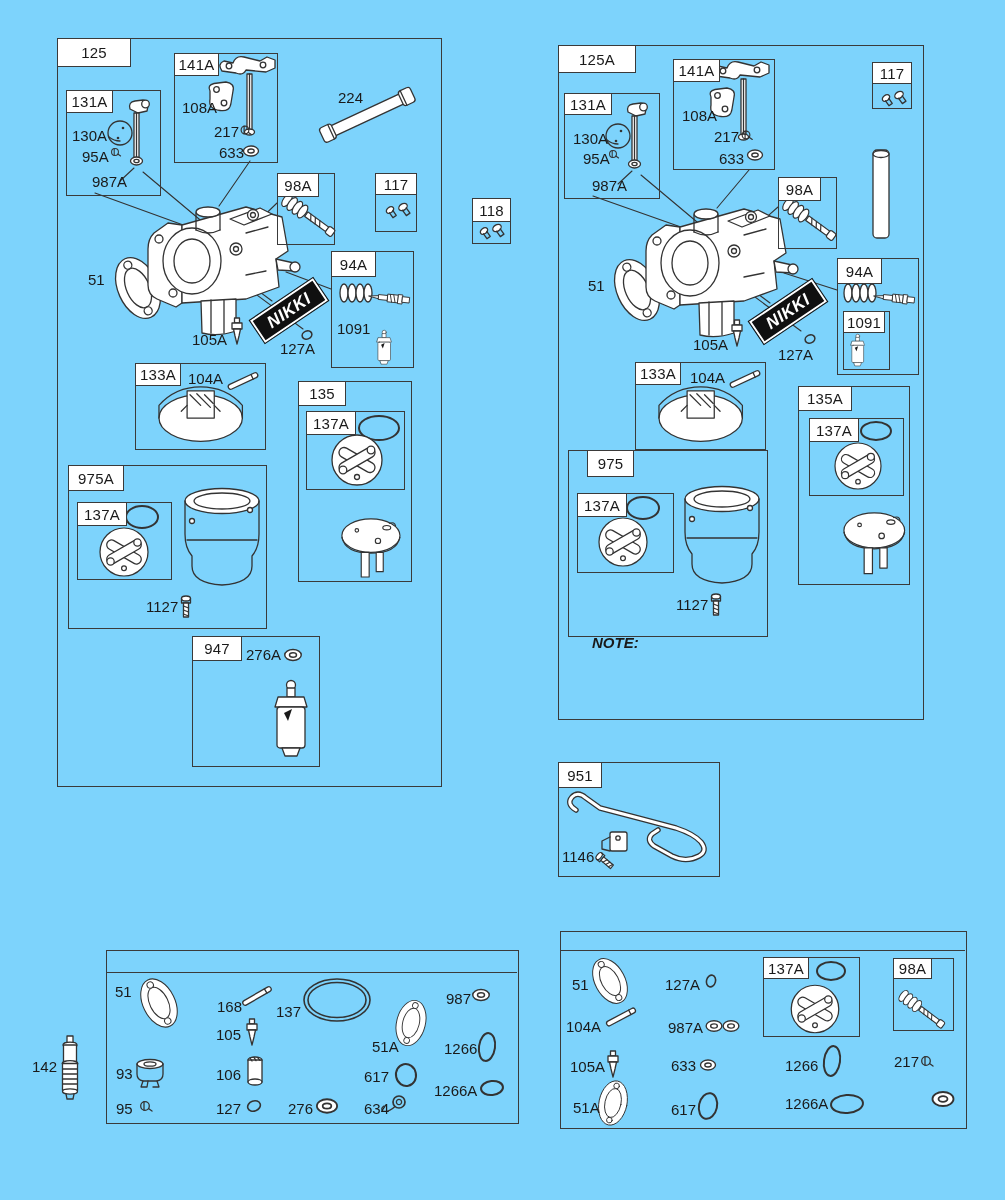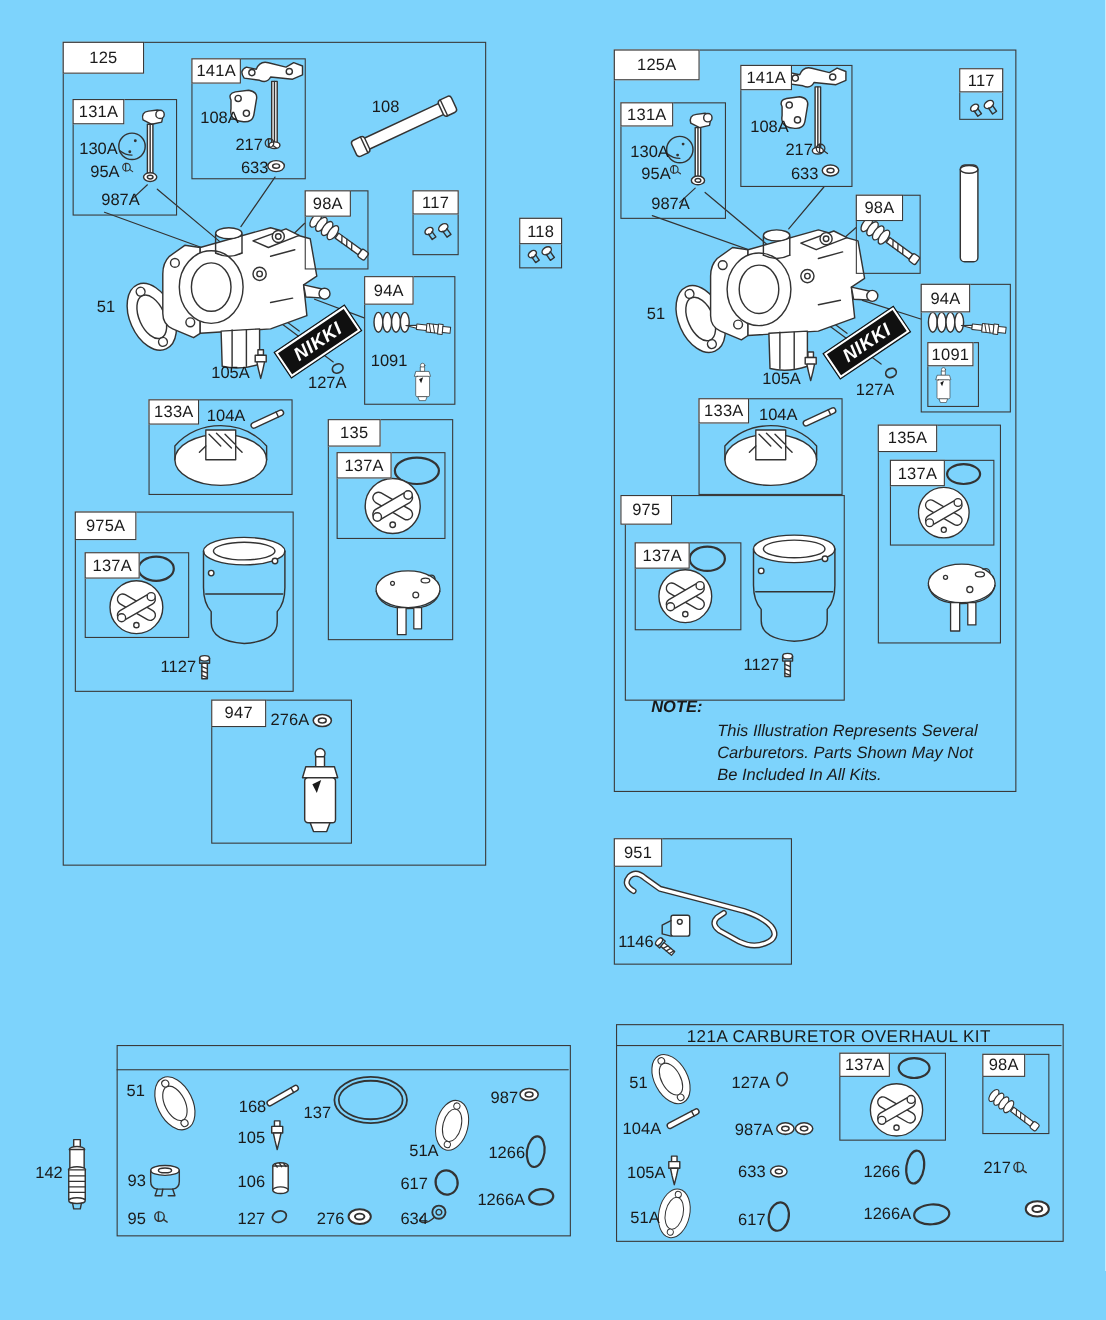--- a/index.html
+++ b/index.html
@@ -351,21 +351,21 @@
 <span class="lbl" style="left:72px;top:127px">130A</span>
 <span class="lbl" style="left:82px;top:148px">95A</span>
 <span class="lbl" style="left:92px;top:173px">987A</span>
 
 <div class="box" style="left:174px;top:53px;width:102px;height:108px"></div>
 <div class="tag" style="left:174px;top:53px;width:43px;height:21px">141A</div>
 <span class="lbl" style="left:182px;top:99px">108A</span>
 <span class="lbl" style="left:214px;top:123px">217</span>
 <span class="lbl" style="left:219px;top:144px">633</span>
 
-<span class="lbl" style="left:338px;top:89px">108</span>
+<span class="lbl" style="left:338px;top:89px">224</span>
 
 <div class="box" style="left:277px;top:173px;width:56px;height:70px"></div>
 <div class="tag" style="left:277px;top:173px;width:40px;height:22px">98A</div>
 
 <div class="box" style="left:375px;top:173px;width:40px;height:57px"></div>
 <div class="tag" style="left:375px;top:173px;width:40px;height:20px">117</div>
 
 <div class="box" style="left:472px;top:198px;width:37px;height:44px"></div>
 <div class="tag" style="left:472px;top:198px;width:37px;height:22px">118</div>
 
@@ -431,27 +431,26 @@
 <div class="box" style="left:635px;top:362px;width:129px;height:86px"></div>
 <div class="tag" style="left:635px;top:362px;width:44px;height:21px">133A</div>
 <span class="lbl" style="left:690px;top:369px">104A</span>
 
 <div class="box" style="left:798px;top:386px;width:110px;height:197px"></div>
 <div class="tag" style="left:798px;top:386px;width:52px;height:23px">135A</div>
 <div class="box" style="left:809px;top:418px;width:93px;height:76px"></div>
 <div class="tag" style="left:809px;top:418px;width:48px;height:22px">137A</div>
 
 <div class="box" style="left:568px;top:450px;width:198px;height:185px"></div>
-<div class="tag" style="left:564px;top:450px;width:45px;height:25px">975</div>
+<div class="tag" style="left:587px;top:450px;width:45px;height:25px">975</div>
 <div class="box" style="left:577px;top:493px;width:95px;height:78px"></div>
 <div class="tag" style="left:577px;top:493px;width:48px;height:22px">137A</div>
 <span class="lbl" style="left:676px;top:596px">1127</span>
 
 <span class="note-label" style="left:592px;top:634px">NOTE:</span>
-<span class="note-text" style="left:652px;top:655px">This Illustration Represents Several Carburetors. Parts Shown May Not Be Included In All Kits.</span>
 
 <div class="box" style="left:558px;top:762px;width:160px;height:113px"></div>
 <div class="tag" style="left:558px;top:762px;width:42px;height:24px">951</div>
 <span class="lbl" style="left:562px;top:848px">1146</span>
 
 <div class="box" style="left:106px;top:950px;width:411px;height:172px"></div>
 <div class="hline" style="left:106px;top:972px;width:411px"></div>
 <span class="lbl" style="left:115px;top:983px">51</span>
 <span class="lbl" style="left:217px;top:998px">168</span>
 <span class="lbl" style="left:276px;top:1003px">137</span>
@@ -464,21 +463,20 @@
 <span class="lbl" style="left:364px;top:1068px">617</span>
 <span class="lbl" style="left:434px;top:1082px">1266A</span>
 <span class="lbl" style="left:116px;top:1100px">95</span>
 <span class="lbl" style="left:216px;top:1100px">127</span>
 <span class="lbl" style="left:288px;top:1100px">276</span>
 <span class="lbl" style="left:364px;top:1100px">634</span>
 
 <span class="lbl" style="left:32px;top:1058px">142</span>
 
 <div class="box" style="left:560px;top:931px;width:405px;height:196px"></div>
-<div class="title" style="left:560px;top:934px;width:405px">121A CARBURETOR OVERHAUL KIT</div>
 <div class="hline" style="left:560px;top:950px;width:405px"></div>
 <span class="lbl" style="left:572px;top:976px">51</span>
 <span class="lbl" style="left:665px;top:976px">127A</span>
 <div class="box" style="left:763px;top:957px;width:95px;height:78px"></div>
 <div class="tag" style="left:763px;top:957px;width:44px;height:20px">137A</div>
 <div class="box" style="left:893px;top:958px;width:59px;height:71px"></div>
 <div class="tag" style="left:893px;top:958px;width:37px;height:19px">98A</div>
 <span class="lbl" style="left:566px;top:1018px">104A</span>
 <span class="lbl" style="left:668px;top:1019px">987A</span>
 <span class="lbl" style="left:570px;top:1058px">105A</span>

